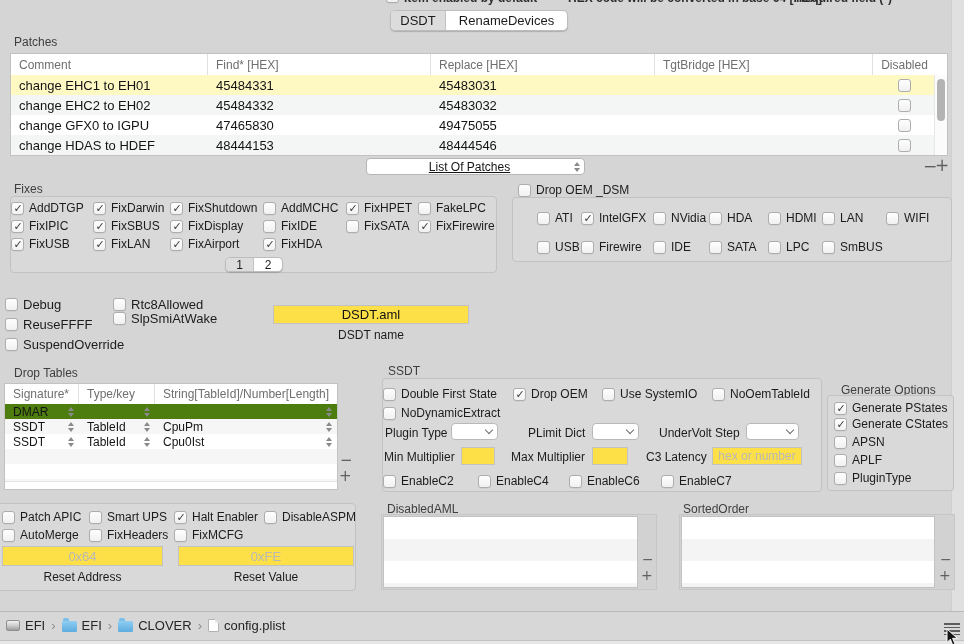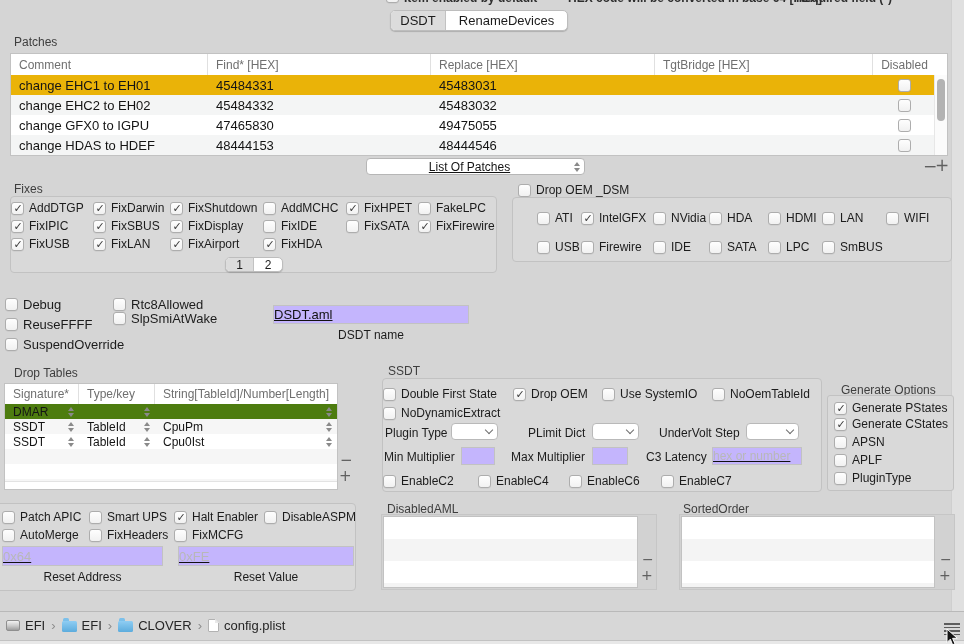--- a/index.html
+++ b/index.html
@@ -29,21 +29,21 @@
   .nsbox { position:absolute; background:#d9d9d9; border:1px solid #c2c2c2; border-radius:4px; }
 
   
   .ptable { position:absolute; left:10px; top:53px; width:938px; height:103px; background:#fff; border:1px solid #c2c2c2; }
   .phead { display:flex; height:21px; align-items:center; color:#6f6f6f; font-size:12px; }
   .phead > div { padding-left:8px; border-right:1px solid #e0e0e0; height:100%; display:flex; align-items:center; }
   .prow { display:flex; height:20px; align-items:center; font-size:13px; color:#141414; }
   .prow > div { padding-left:8px; overflow:hidden; white-space:nowrap; }
   .c1{width:197px;} .c2{width:223px;} .c3{width:224px;} .c4{width:218px;}
   .c5{width:63px; display:flex; justify-content:center; padding-left:0 !important; border-right:none !important;}
-  .rsel { background:#eab308; } .ralt { background:#f4f5f5; }
+  .rsel { background:#fef9c3; } .ralt { background:#f4f5f5; }
   .vscroll { position:absolute; right:0; top:21px; bottom:0; width:13px; background:#fbfbfb; border-left:1px solid #e7e7e7; }
   .vthumb { position:absolute; left:2px; top:4px; width:8px; height:42px; background:#b3b3b3; border-radius:4px; }
 
   
   .popup { position:absolute; background:#fff; border:1px solid #b6b6b6; border-radius:4px; display:flex; align-items:center; }
   .popup .ptxt { flex:1; text-align:center; font-size:12px; color:#141414;text-decoration:underline; }
   .ud { display:flex; flex-direction:column; gap:2px; align-items:center; width:9px; flex:none; }
   .ud i { display:block; width:0; height:0; border-left:3.5px solid transparent; border-right:3.5px solid transparent; }
   .ud .up { border-bottom:4px solid #8a8a8a; }
   .ud .dn { border-top:4px solid #8a8a8a; }
@@ -57,21 +57,21 @@
   .dc1{width:74px;} .dc2{width:76px;} .dc3{width:182px; border-right:none !important;}
   .drow { display:flex; height:15px; align-items:center; font-size:12px; color:#141414; flex:none; }
   .dcell { display:flex; align-items:center; justify-content:space-between; padding-left:8px; padding-right:4px; height:100%; white-space:nowrap; }
   .dstripes { flex:1; background:repeating-linear-gradient(180deg,#f6f6f6 0 15px,#ffffff 15px 30px); }
   .hscroll { height:8px; background:#fff; border-top:1px solid #e3e3e3; flex:none; }
 
   
   .dd { position:absolute; height:17px; background:#fff; border:1px solid #b9b9b9; border-radius:4px; display:flex; align-items:center; justify-content:flex-end; padding-right:5px; }
   .chev { width:6px; height:6px; border-right:1.5px solid #6e6e6e; border-bottom:1.5px solid #6e6e6e; transform:rotate(45deg); margin-top:-3px; }
 
-  input.txt { position:absolute; border:1px solid #c2c2c2; background:#c4b5fd; font:13px "Liberation Sans",sans-serif; text-align:left; color:#111; outline:none;text-decoration:underline; }
+  input.txt { position:absolute; border:1px solid #c2c2c2; background:#fde047; font:13px "Liberation Sans",sans-serif; text-align:center; color:#111; outline:none; }
   input.txt::placeholder { color:#b8b8b8; }
 
   .inline-label { position:absolute; font-size:12px; color:#1c1c1c; white-space:nowrap; }
 
   
   .listbox { position:absolute; border:1px solid #c2c2c2; background:repeating-linear-gradient(180deg,#ffffff 0 22px,#f4f4f4 22px 44px); }
   .listouter { position:absolute; background:#d2d2d2; border:1px solid #c6c6c6; }
 
   
   .bottombar { position:absolute; left:0; top:611px; width:964px; height:29px; background:#d7d7d7; border-top:1px solid #b9b9b9; }

